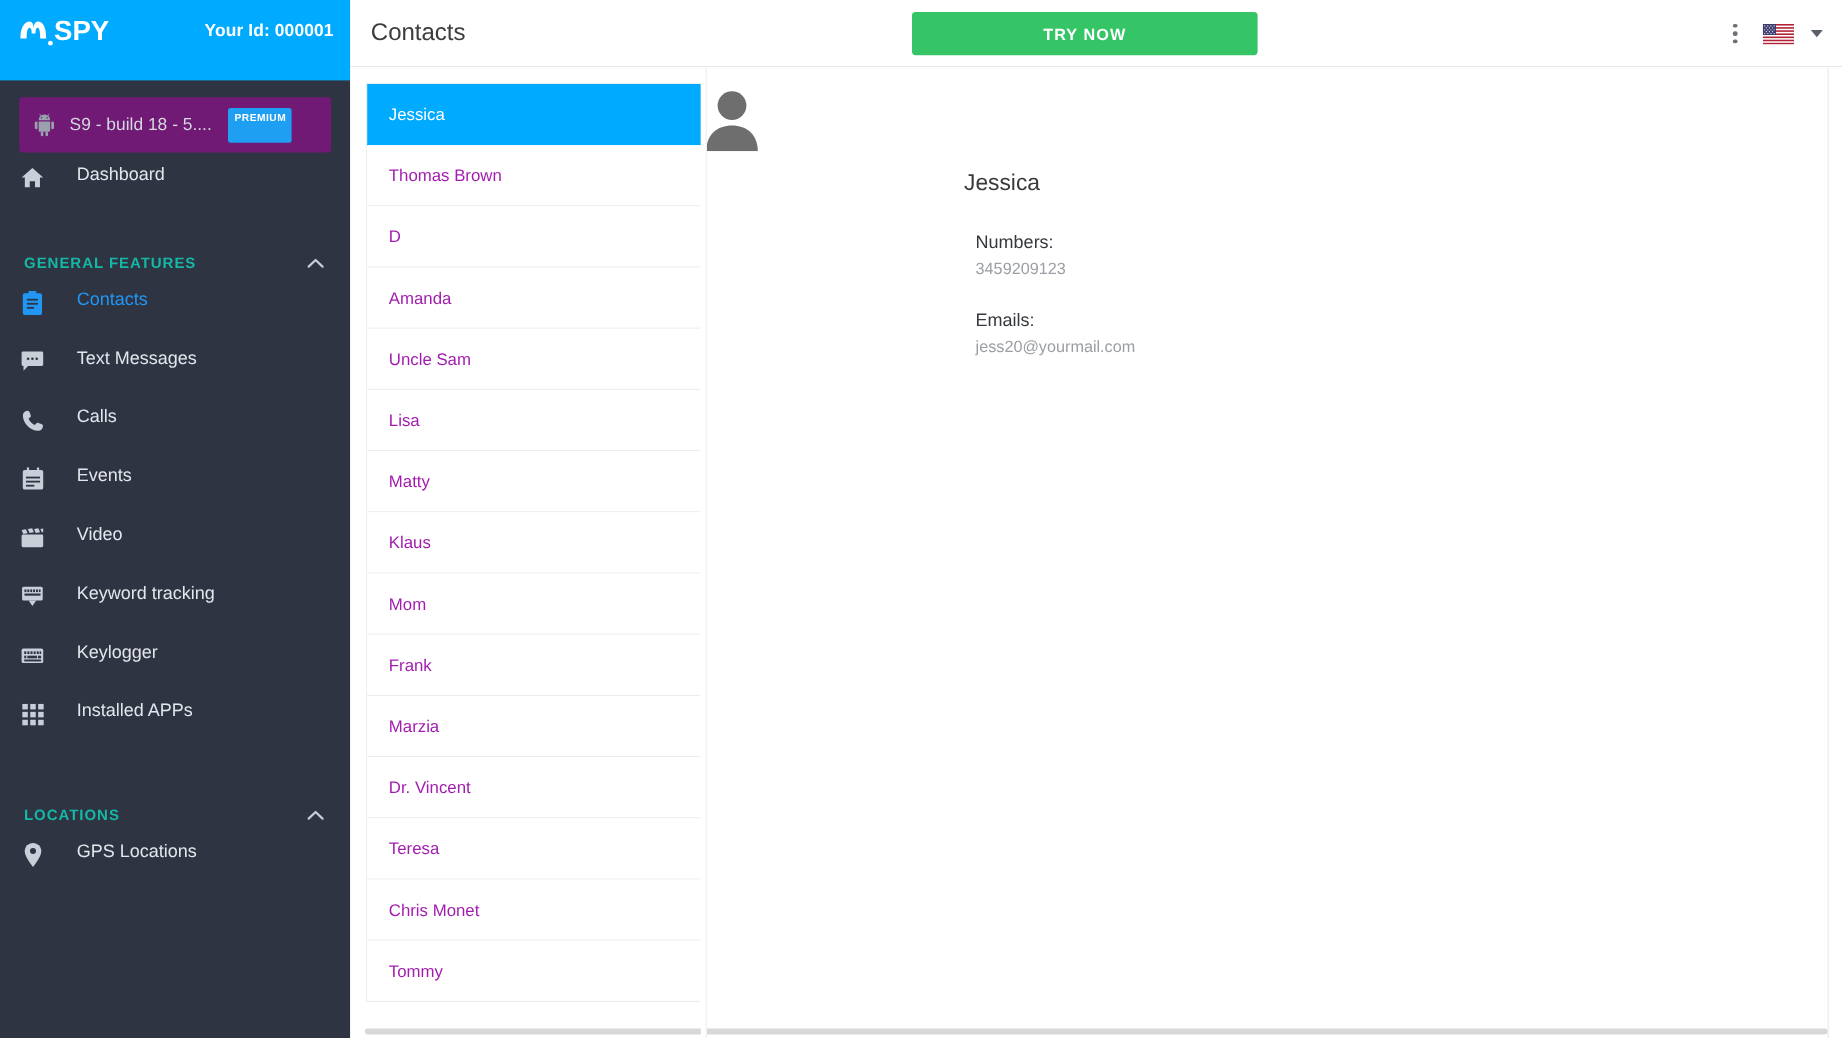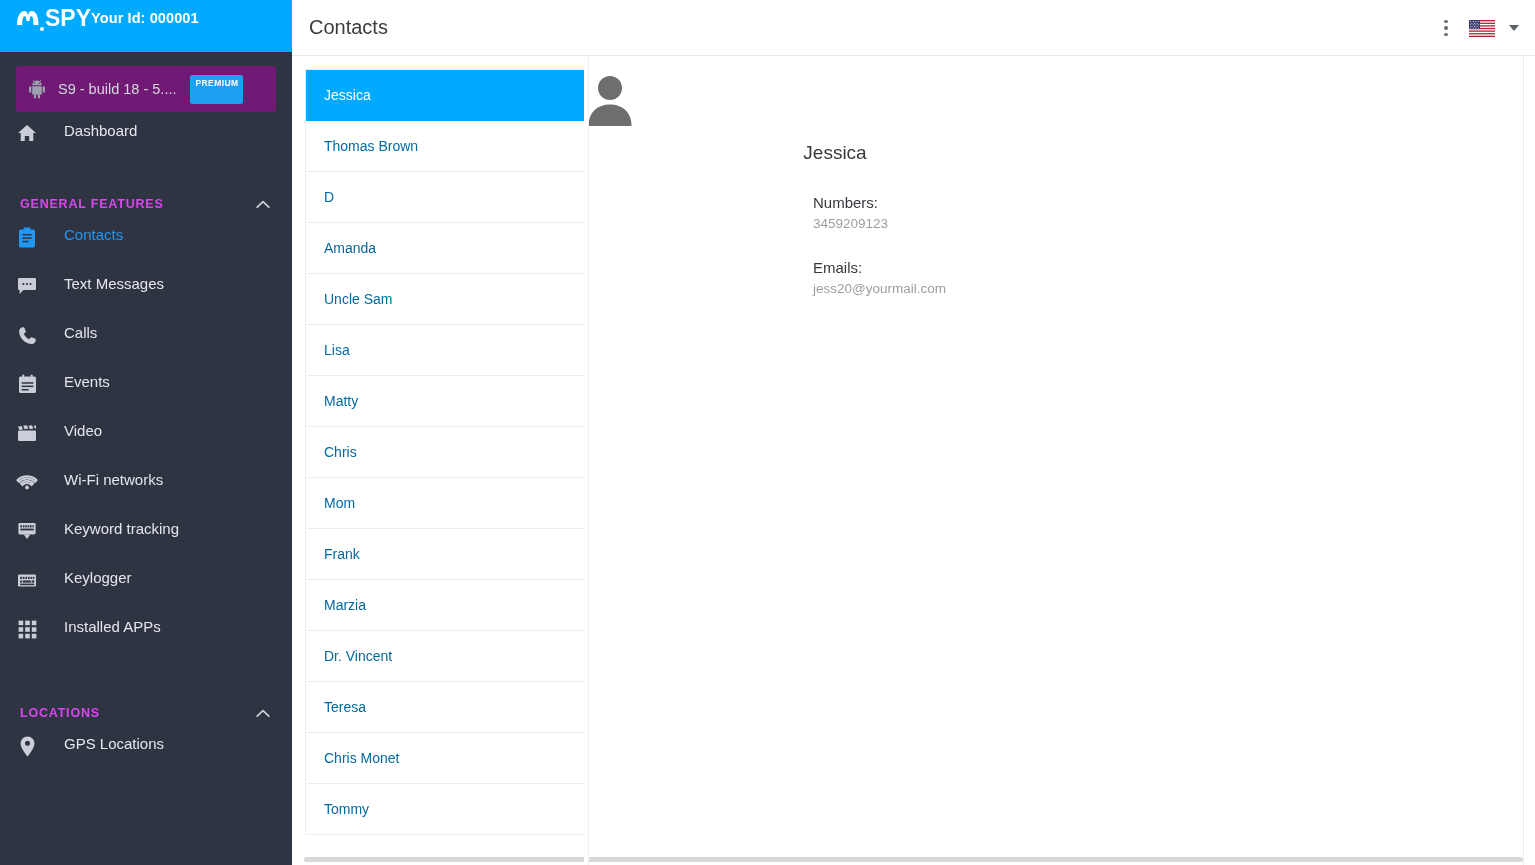--- a/index.html
+++ b/index.html
@@ -24,26 +24,26 @@
   .sidebar {
     width: 292px;
     height: 865px;
     background: #2f3442;
     flex: 0 0 292px;
     position: relative;
     overflow: hidden;
   }
 
   .brandbar {
-    height: 52px;
+    height: 67px;
     background: #00aaff;
     display: flex;
     align-items: center;
     padding: 0 14px 16px 16px;
-    justify-content: flex-start;
+    justify-content: space-between;
   }
 
   .logo {
     display: flex;
     align-items: baseline;
     color: #ffffff;
     font-weight: bold;
     font-size: 23px;
     letter-spacing: -0.5px;
   }
@@ -121,21 +121,21 @@
   .section-head {
     display: flex;
     align-items: center;
     justify-content: space-between;
     padding: 0 22px 0 20px;
     height: 44px;
     margin-top: 11px;
     cursor: pointer;
   }
   .section-head .sec-title {
-    color: #d946ef;
+    color: #14b8a6;
     font-size: 12.5px;
     font-weight: bold;
     letter-spacing: 0.8px;
   }
   .chev {
     width: 14px; height: 9px;
   }
   .chev svg { display:block; }
 
   .gap-sm { height: 10px; }
@@ -221,21 +221,21 @@
     border: 1px solid #ededed;
     border-bottom: none;
     background: #fff;
   }
   .contact-row {
     height: 51px;
     display: flex;
     align-items: center;
     padding-left: 18px;
     font-size: 14px;
-    color: #0369a1;
+    color: #a21caf;
     border-bottom: 1px solid #ededed;
     cursor: pointer;
     background: #ffffff;
   }
   .contact-row.selected {
     background: #00aaff;
     color: #ffffff;
     border-bottom-color: #00aaff;
   }
 
@@ -419,30 +419,20 @@
           <rect x="1" y="5.4" width="18" height="10.6" rx="1.2"></rect>
           <path d="M1 1.6 L4.6 1 L6 4.4 L2.4 5 Z"></path>
           <path d="M6.2 0.8 L9.8 0.2 L11.2 3.6 L7.6 4.2 Z"></path>
           <path d="M11.4 0.8 L15 0.2 L16.4 3.6 L12.8 4.2 Z"></path>
           <path d="M16.6 0.8 L19 0.4 L19 3.4 L18 3.8 Z"></path>
         </svg>
       </span>
       <span>Video</span>
     </div>
 
-    <div class="nav-item">
-      <span class="nav-icon">
-        <svg width="22" height="16" viewBox="0 0 22 16" xmlns="http://www.w3.org/2000/svg">
-          <path d="M11 2.2 C14.8 2.2 18.2 3.7 20.6 6.1 L19.1 7.8 C17.1 5.8 14.2 4.5 11 4.5 C7.8 4.5 4.9 5.8 2.9 7.8 L1.4 6.1 C3.8 3.7 7.2 2.2 11 2.2 Z" fill="none" stroke="#c9ced8" stroke-width="2"></path>
-          <path d="M11 6.8 C13.4 6.8 15.6 7.8 17.1 9.3 L15.6 11 C14.5 9.8 12.9 9.1 11 9.1 C9.1 9.1 7.5 9.8 6.4 11 L4.9 9.3 C6.4 7.8 8.6 6.8 11 6.8 Z" fill="none" stroke="#c9ced8" stroke-width="2"></path>
-          <circle cx="11" cy="13.4" r="1.9"></circle>
-        </svg>
-      </span>
-      <span>Wi-Fi networks</span>
-    </div>
 
     <div class="nav-item">
       <span class="nav-icon">
         <svg width="20" height="20" viewBox="0 0 20 20" xmlns="http://www.w3.org/2000/svg">
           <rect x="1.4" y="2" width="17.2" height="11.4" rx="1.3"></rect>
           <rect x="3.4" y="4.2" width="1.6" height="2.2" fill="#2f3442"></rect>
           <rect x="5.8" y="4.2" width="1.6" height="2.2" fill="#2f3442"></rect>
           <rect x="8.2" y="4.2" width="1.6" height="2.2" fill="#2f3442"></rect>
           <rect x="10.6" y="4.2" width="1.6" height="2.2" fill="#2f3442"></rect>
           <rect x="13" y="4.2" width="1.6" height="2.2" fill="#2f3442"></rect>
@@ -508,20 +498,21 @@
       </span>
       <span>GPS Locations</span>
     </div>
 
   </aside>
 
   <div class="main">
 
     <div class="topbar">
       <div class="page-title">Contacts</div>
+      <button class="try-now">TRY NOW</button>
       <div class="topbar-right">
         <span class="kebab">
           <i></i>
           <i></i>
           <i></i>
         </span>
         <span>
           <svg class="flag" viewBox="0 0 26 17" xmlns="http://www.w3.org/2000/svg">
             <rect width="26" height="17" fill="#ffffff"></rect>
             <g fill="#b22234">
@@ -564,21 +555,21 @@
 
       <div class="contacts-col">
         <div class="contacts-list" id="contacts-list">
             <div class="contact-row selected">Jessica</div>
             <div class="contact-row">Thomas Brown</div>
             <div class="contact-row">D</div>
             <div class="contact-row">Amanda</div>
             <div class="contact-row">Uncle Sam</div>
             <div class="contact-row">Lisa</div>
             <div class="contact-row">Matty</div>
-            <div class="contact-row">Chris</div>
+            <div class="contact-row">Klaus</div>
             <div class="contact-row">Mom</div>
             <div class="contact-row">Frank</div>
             <div class="contact-row">Marzia</div>
             <div class="contact-row">Dr. Vincent</div>
             <div class="contact-row">Teresa</div>
             <div class="contact-row">Chris Monet</div>
             <div class="contact-row">Tommy</div>
           </div>
       </div>
 

